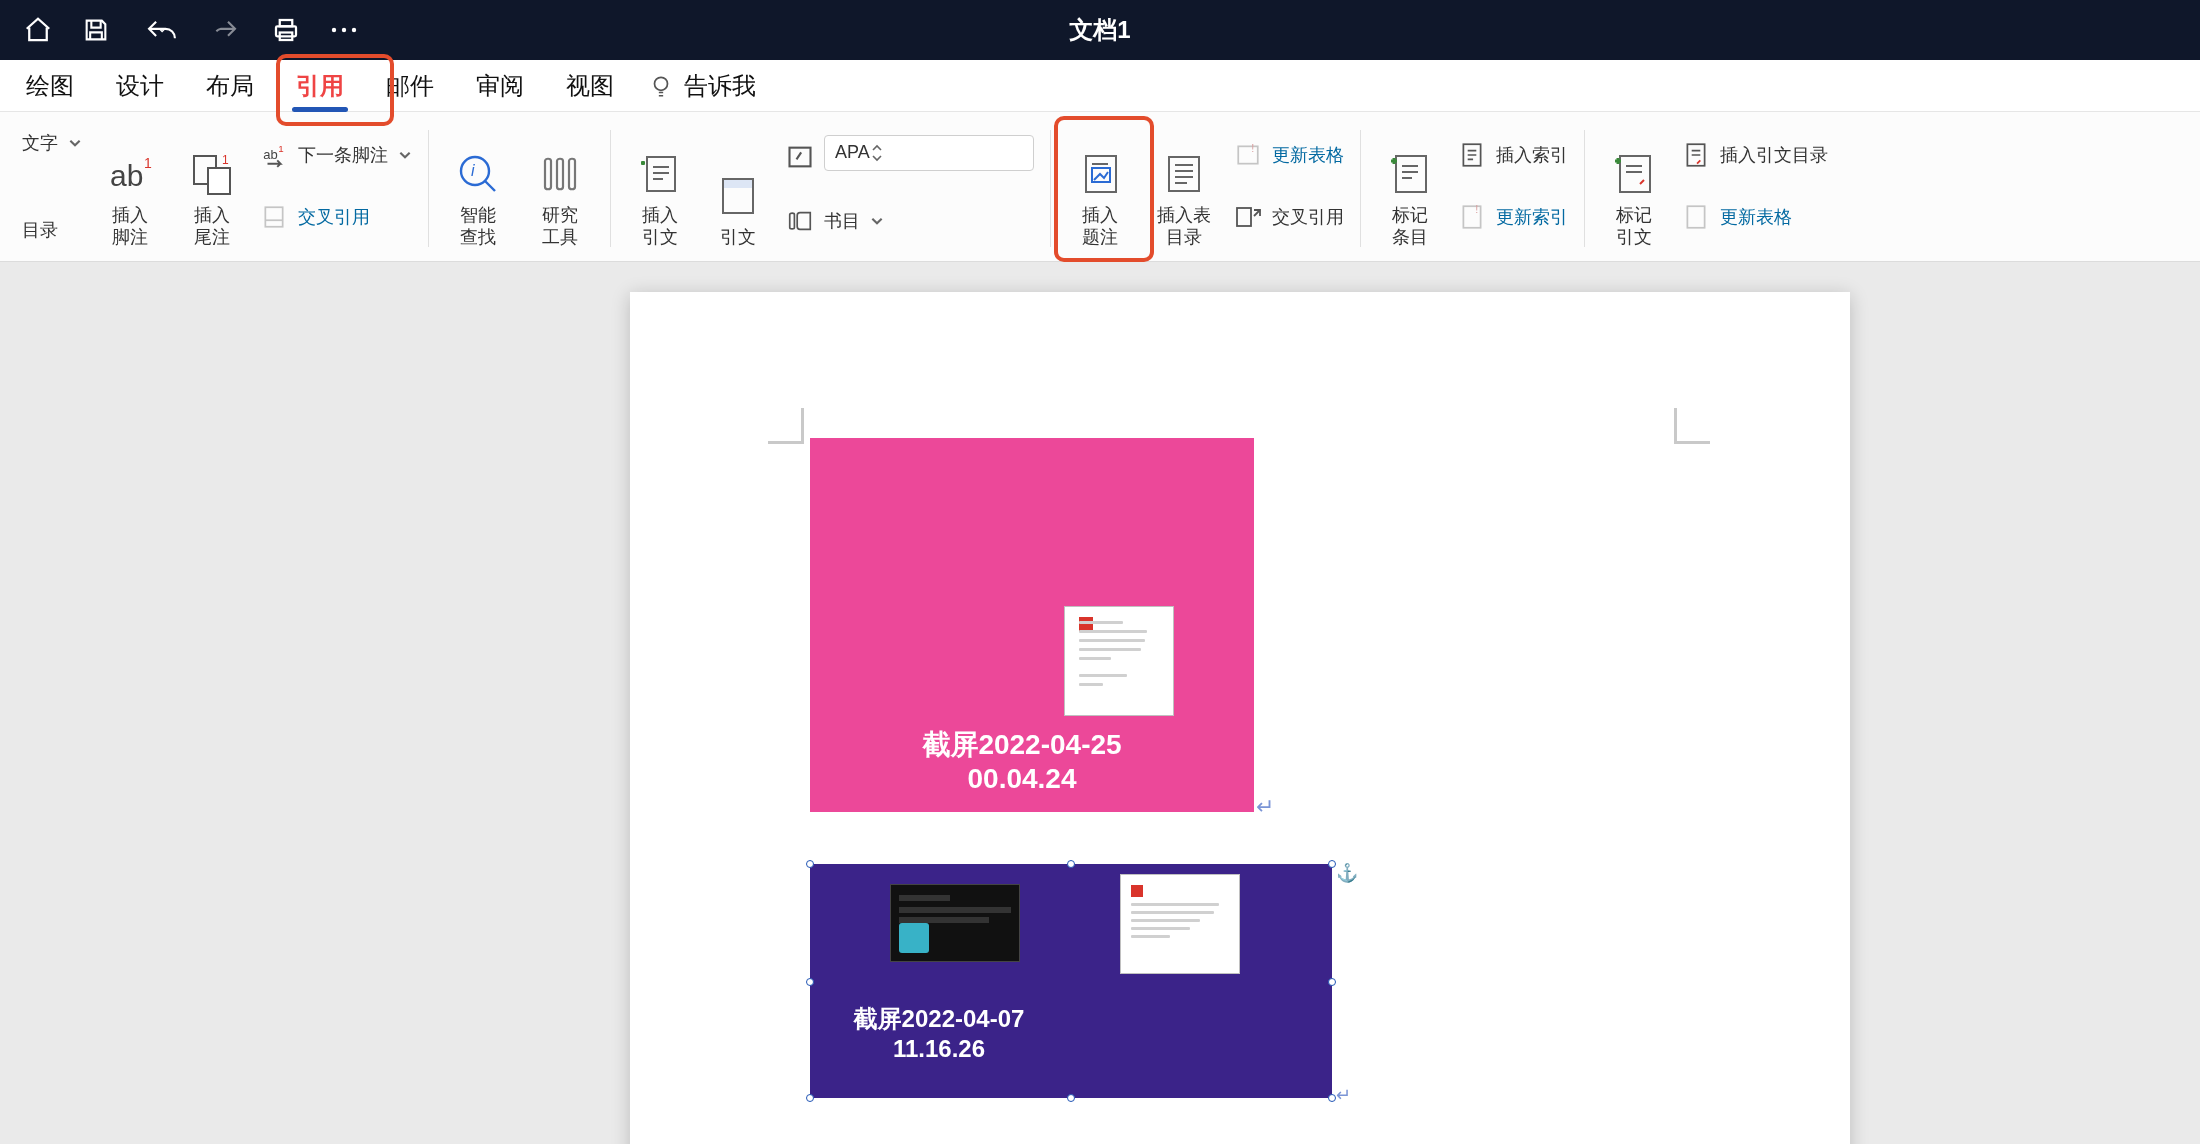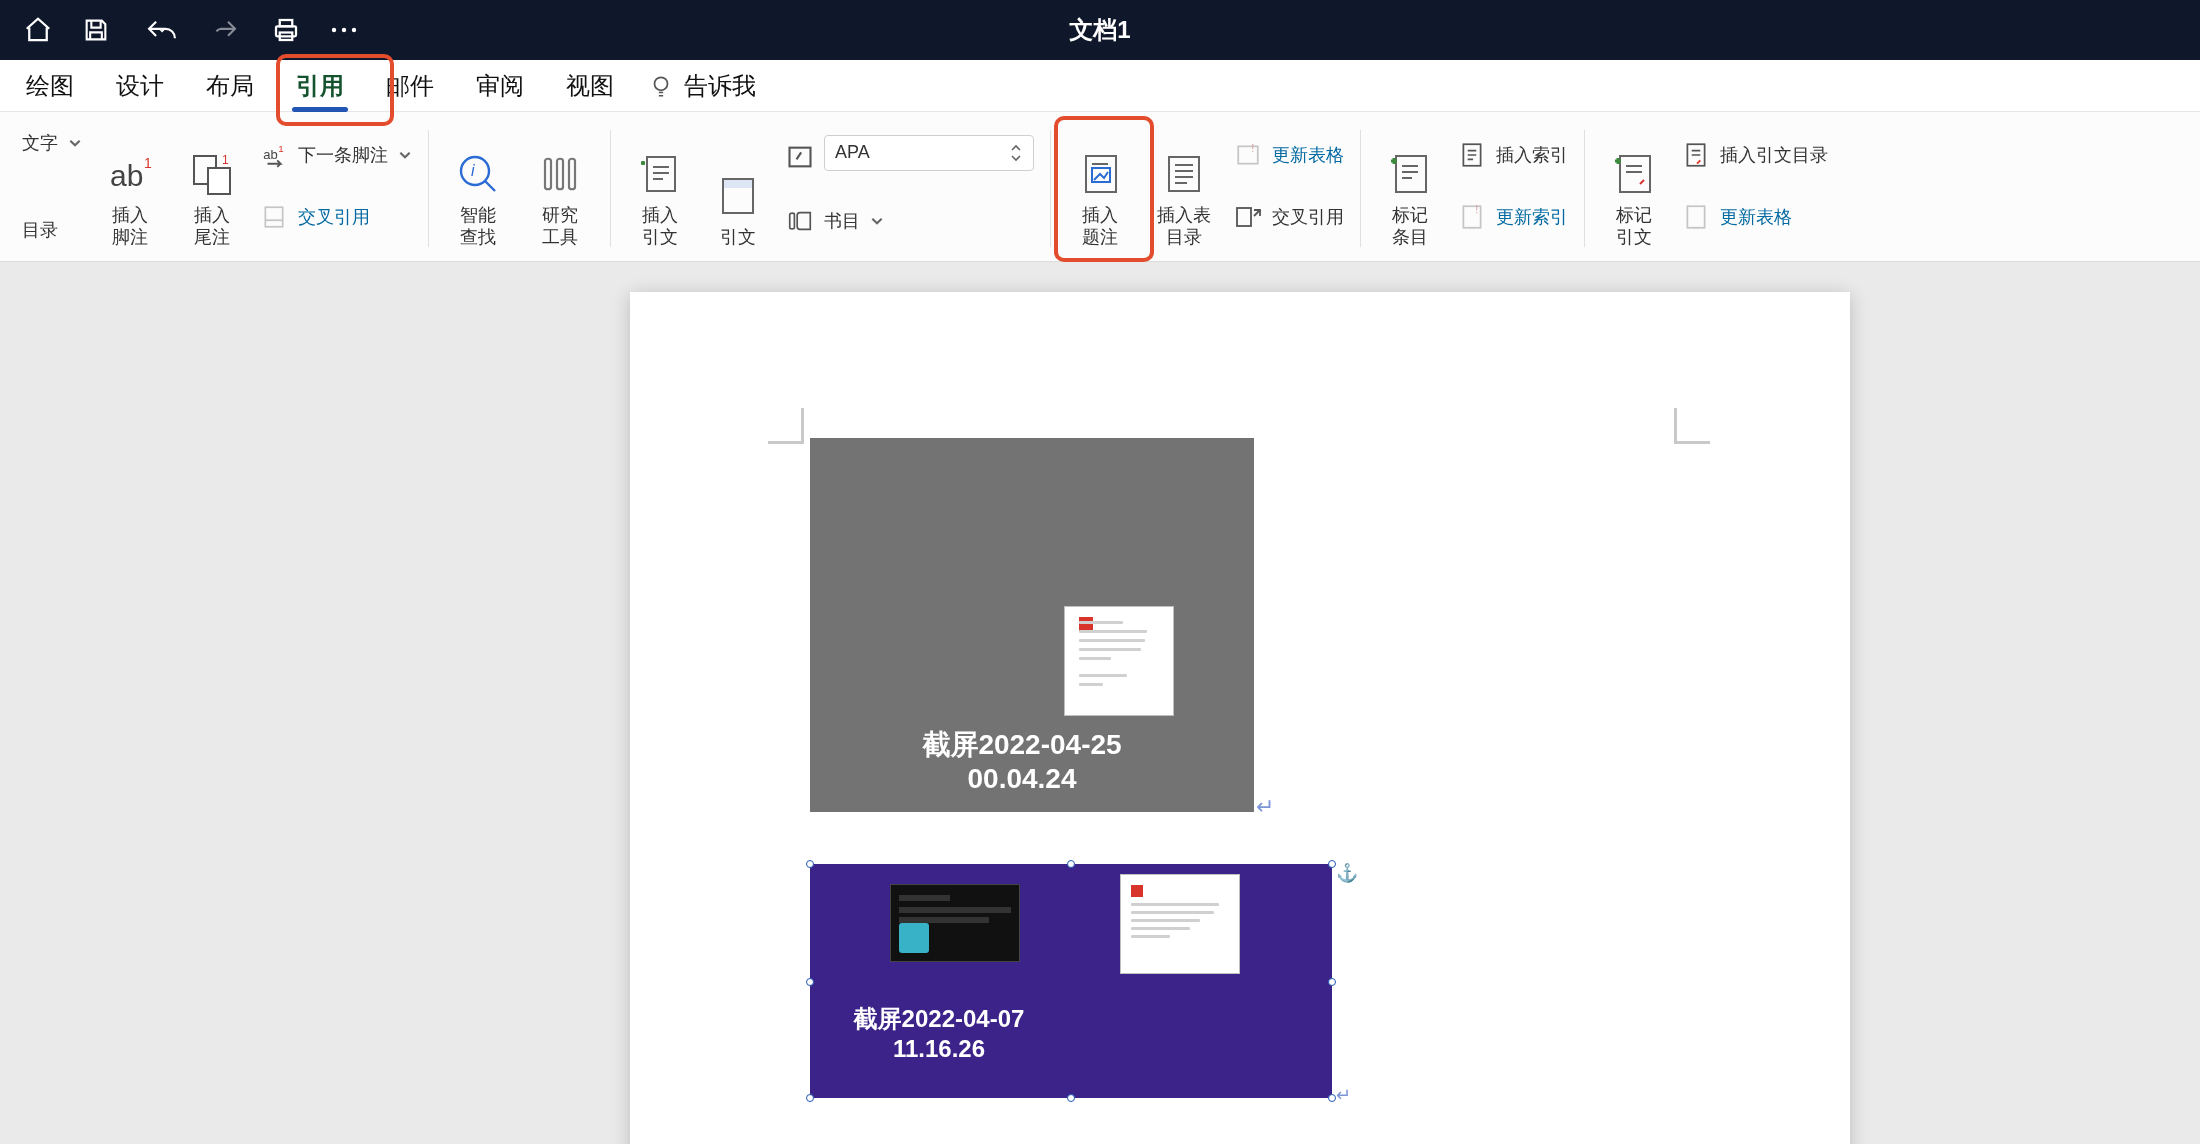--- a/index.html
+++ b/index.html
@@ -9,51 +9,51 @@
   .titlebar { height: 60px; background: #0f172a; display: flex; align-items: center; color: #fff; position: relative; }
   .titlebar .qat { display: flex; align-items: center; gap: 26px; margin-left: 22px; }
   .titlebar .qat .icon-btn { width: 32px; height: 32px; display: flex; align-items: center; justify-content: center; cursor: pointer; }
   .titlebar svg { display: block; }
   .titlebar .doc-title { position: absolute; left: 50%; transform: translateX(-50%); font-size: 24px; font-weight: 600; }
 
   
   .tabs { height: 52px; background: #fff; display: flex; align-items: center; padding-left: 8px; gap: 6px; border-bottom: 1px solid #e6e6e6; }
   .tab { font-size: 24px; color: #111; padding: 6px 18px; cursor: pointer; position: relative; }
   .tab.active::after { content: ""; display: block; position: absolute; left: 14px; right: 14px; bottom: -4px; height: 5px; background: #2256b5; border-radius: 3px; }
-  .tab.active { color: #14532d; font-weight: 600; }
+  .tab.active { color: #ef4444; font-weight: 600; }
   .tab-red-box { position: absolute; border: 4px solid #e34c2c; border-radius: 10px; pointer-events: none; }
   .tab-red-1 { left: 276px; top: 54px; width: 118px; height: 72px; }
   .tellme { display: flex; align-items: center; gap: 10px; margin-left: 10px; }
   .tellme .bulb { width: 26px; height: 26px; }
 
   
   .ribbon { height: 150px; background: #fcfcfc; border-bottom: 1px solid #dcdcdc; display: flex; align-items: stretch; padding: 12px 10px 8px 6px; }
   .group { display: flex; align-items: flex-start; gap: 14px; padding: 0 16px; position: relative; }
   .group + .group::before { content: ""; position: absolute; left: 0; top: 6px; bottom: 6px; width: 1px; background: #e0e0e0; }
   .btn-v { display: flex; flex-direction: column; align-items: center; justify-content: flex-end; width: 68px; height: 124px; cursor: pointer; }
   .btn-v .ico { width: 48px; height: 48px; margin-bottom: 6px; display:flex; align-items:center; justify-content:center; }
   .btn-v .lbl { font-size: 18px; color: #333; text-align: center; line-height: 22px; white-space: pre; }
   .btn-h { display: flex; align-items: center; gap: 10px; height: 34px; cursor: pointer; }
   .btn-h .ico { width: 28px; height: 28px; display:flex;align-items:center;justify-content:center; }
   .btn-h .lbl { font-size: 18px; color: #333; }
   .btn-h.disabled .lbl { color: #0369a1; }
   .col { display: flex; flex-direction: column; justify-content: space-around; height: 124px; }
   .dd-chev { width: 14px; height: 14px; }
-  .style-select { width:210px; height:36px; border:1px solid #cfcfcf; border-radius:4px; background:#fff; display:flex; align-items:center; padding:0 10px; justify-content:space-between; cursor:pointer; margin-bottom:12px; }
+  .style-select { width:210px; height:36px; border:1px solid #cfcfcf; border-radius:4px; background:#fff; display:flex; align-items:center; padding:0 10px; justify-content:flex-start; cursor:pointer; margin-bottom:12px; }
   .style-select .val { font-size:18px; color:#333; }
   .red-box-2 { position:absolute; border:4px solid #e34c2c; border-radius:10px; pointer-events:none; }
 
   
   .canvas-area { position: relative; height: calc(1144px - 60px - 52px - 150px); overflow: hidden; background:#eaeaea; }
   .page { position: absolute; left: 630px; top: 30px; width: 1220px; height: 1580px; background: #fff; box-shadow: 0 3px 18px rgba(0,0,0,.2); }
   .corner { position:absolute; width:36px; height:36px; border:0 solid #c9c9c9; }
   .corner.tl { left: 138px; top: 116px; border-right-width:3px; border-bottom-width:3px; }
   .corner.tr { right: 140px; top: 116px; border-left-width:3px; border-bottom-width:3px; }
 
-  .img1 { position:absolute; left: 180px; top: 146px; width: 444px; height: 374px; background: #737373; }
+  .img1 { position:absolute; left: 180px; top: 146px; width: 444px; height: 374px; background: #ec4899; }
   .img1 .thumb { position:absolute; left: 254px; top: 168px; width: 110px; height: 110px; background:#fff; border:1px solid #8888; }
   .img1 .doclines { position:absolute; inset:14px; display:flex; flex-direction:column; gap:6px; }
   .dl { height:3px; background:#d0d0d0; border-radius:1px; }
   .img1 .sq { position:absolute; left:14px; top:10px; width:14px; height:14px; background:#d9342b; }
   .img1 .cap { position:absolute; left:0; right:20px; bottom:16px; color:#fff; font-size:28px; font-weight:700; text-align:center; line-height:34px; white-space:pre; }
   .img-para-mark { position:absolute; left: 626px; top: 502px; color:#7b95d6; font-size:22px; }
 
   .img2 { position:absolute; left: 180px; top: 572px; width: 522px; height: 234px; background:#3b2389; }
   .sel-dot { position:absolute; width:8px; height:8px; background:#fff; border:1px solid #2256b5; border-radius:50%; }
   .img2 .th { position:absolute; background:#fff; border:1px solid #8888; }

